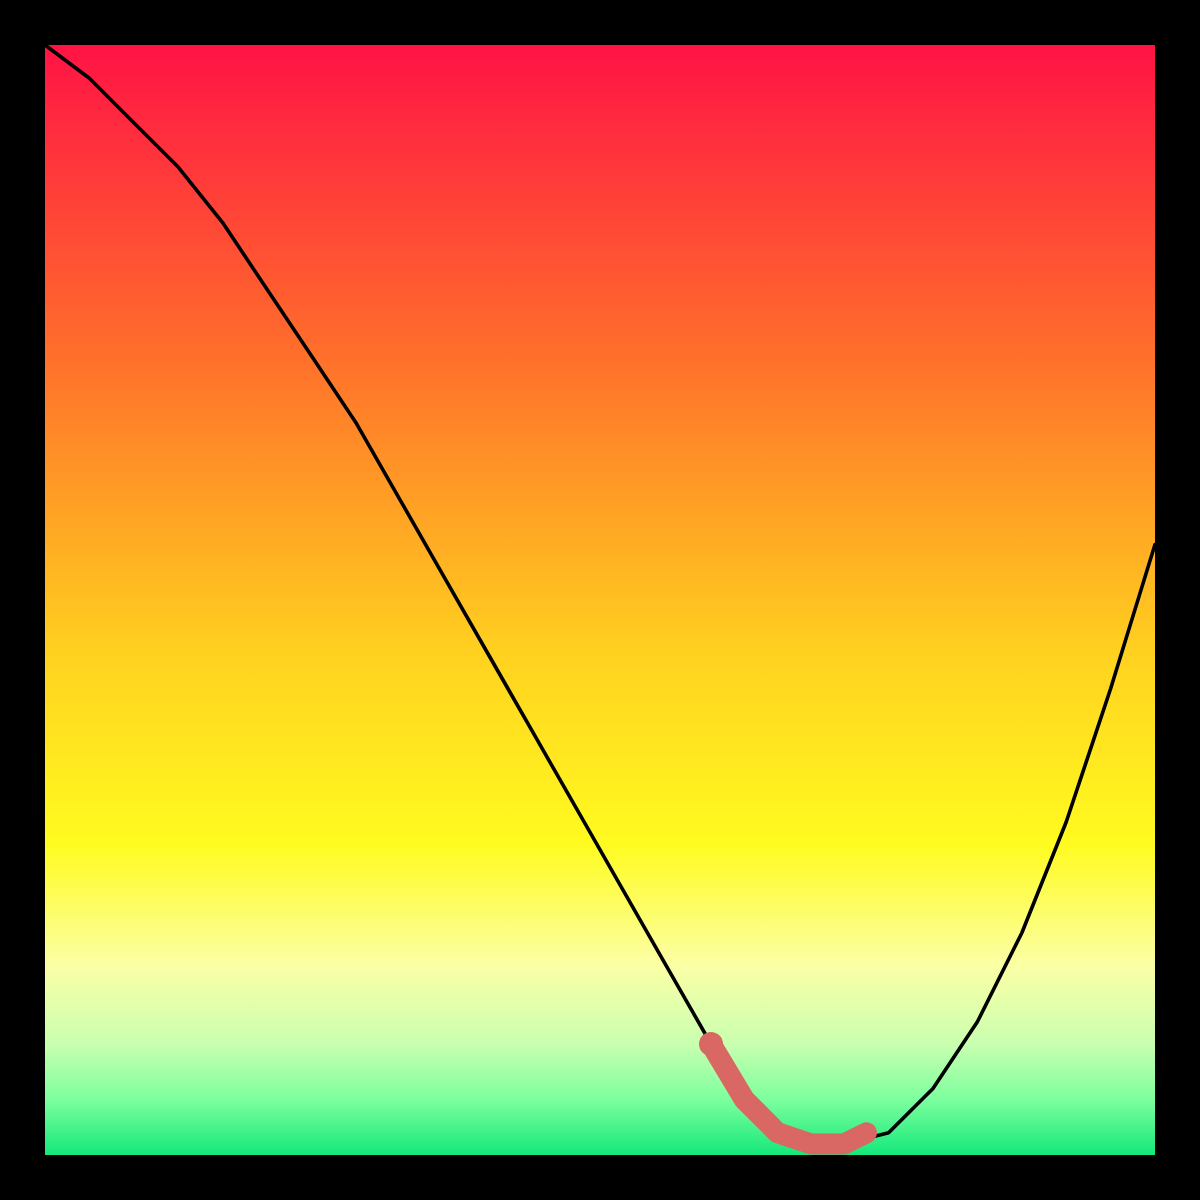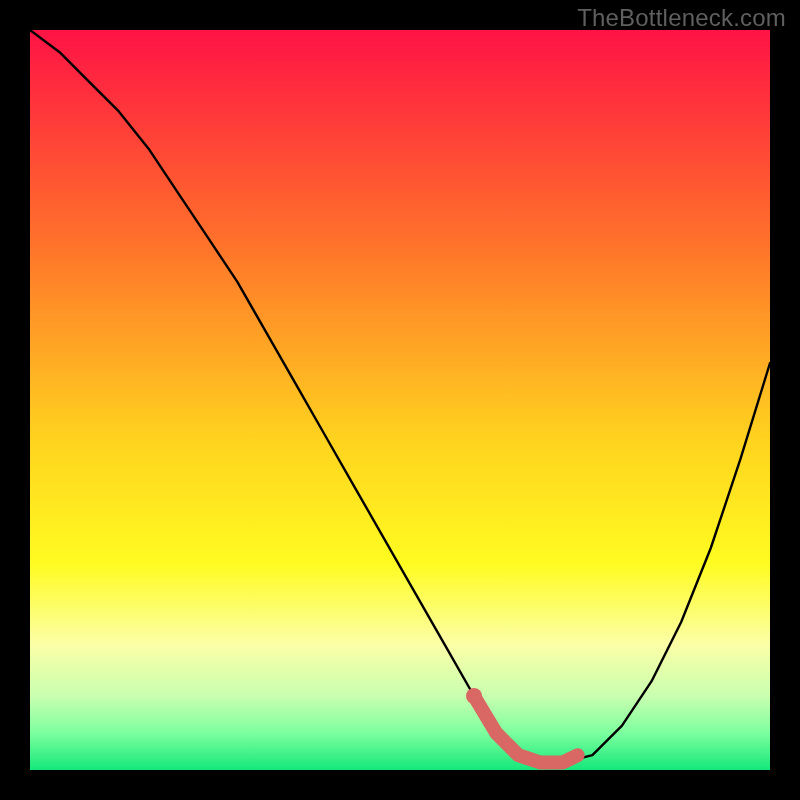--- a/index.html
+++ b/index.html
@@ -37,21 +37,20 @@
   .plot-area svg {
     display: block;
     width: 740px;
     height: 740px;
   }
 </style>
 </head>
 <body>
 
 <div class="frame">
-  <div class="watermark">TheBottleneck.com</div>
 
   <div class="plot-area">
     <svg viewBox="0 0 740 740" preserveAspectRatio="none">
       <defs>
         <linearGradient id="bg-grad" x1="0" y1="0" x2="0" y2="1">
             <stop offset="0%" stop-color="#ff1345"></stop>
             <stop offset="28.000000000000004%" stop-color="#ff6f2b"></stop>
             <stop offset="55.00000000000001%" stop-color="#ffd21f"></stop>
             <stop offset="72%" stop-color="#fffb20"></stop>
             <stop offset="83%" stop-color="#fbffa6"></stop>

